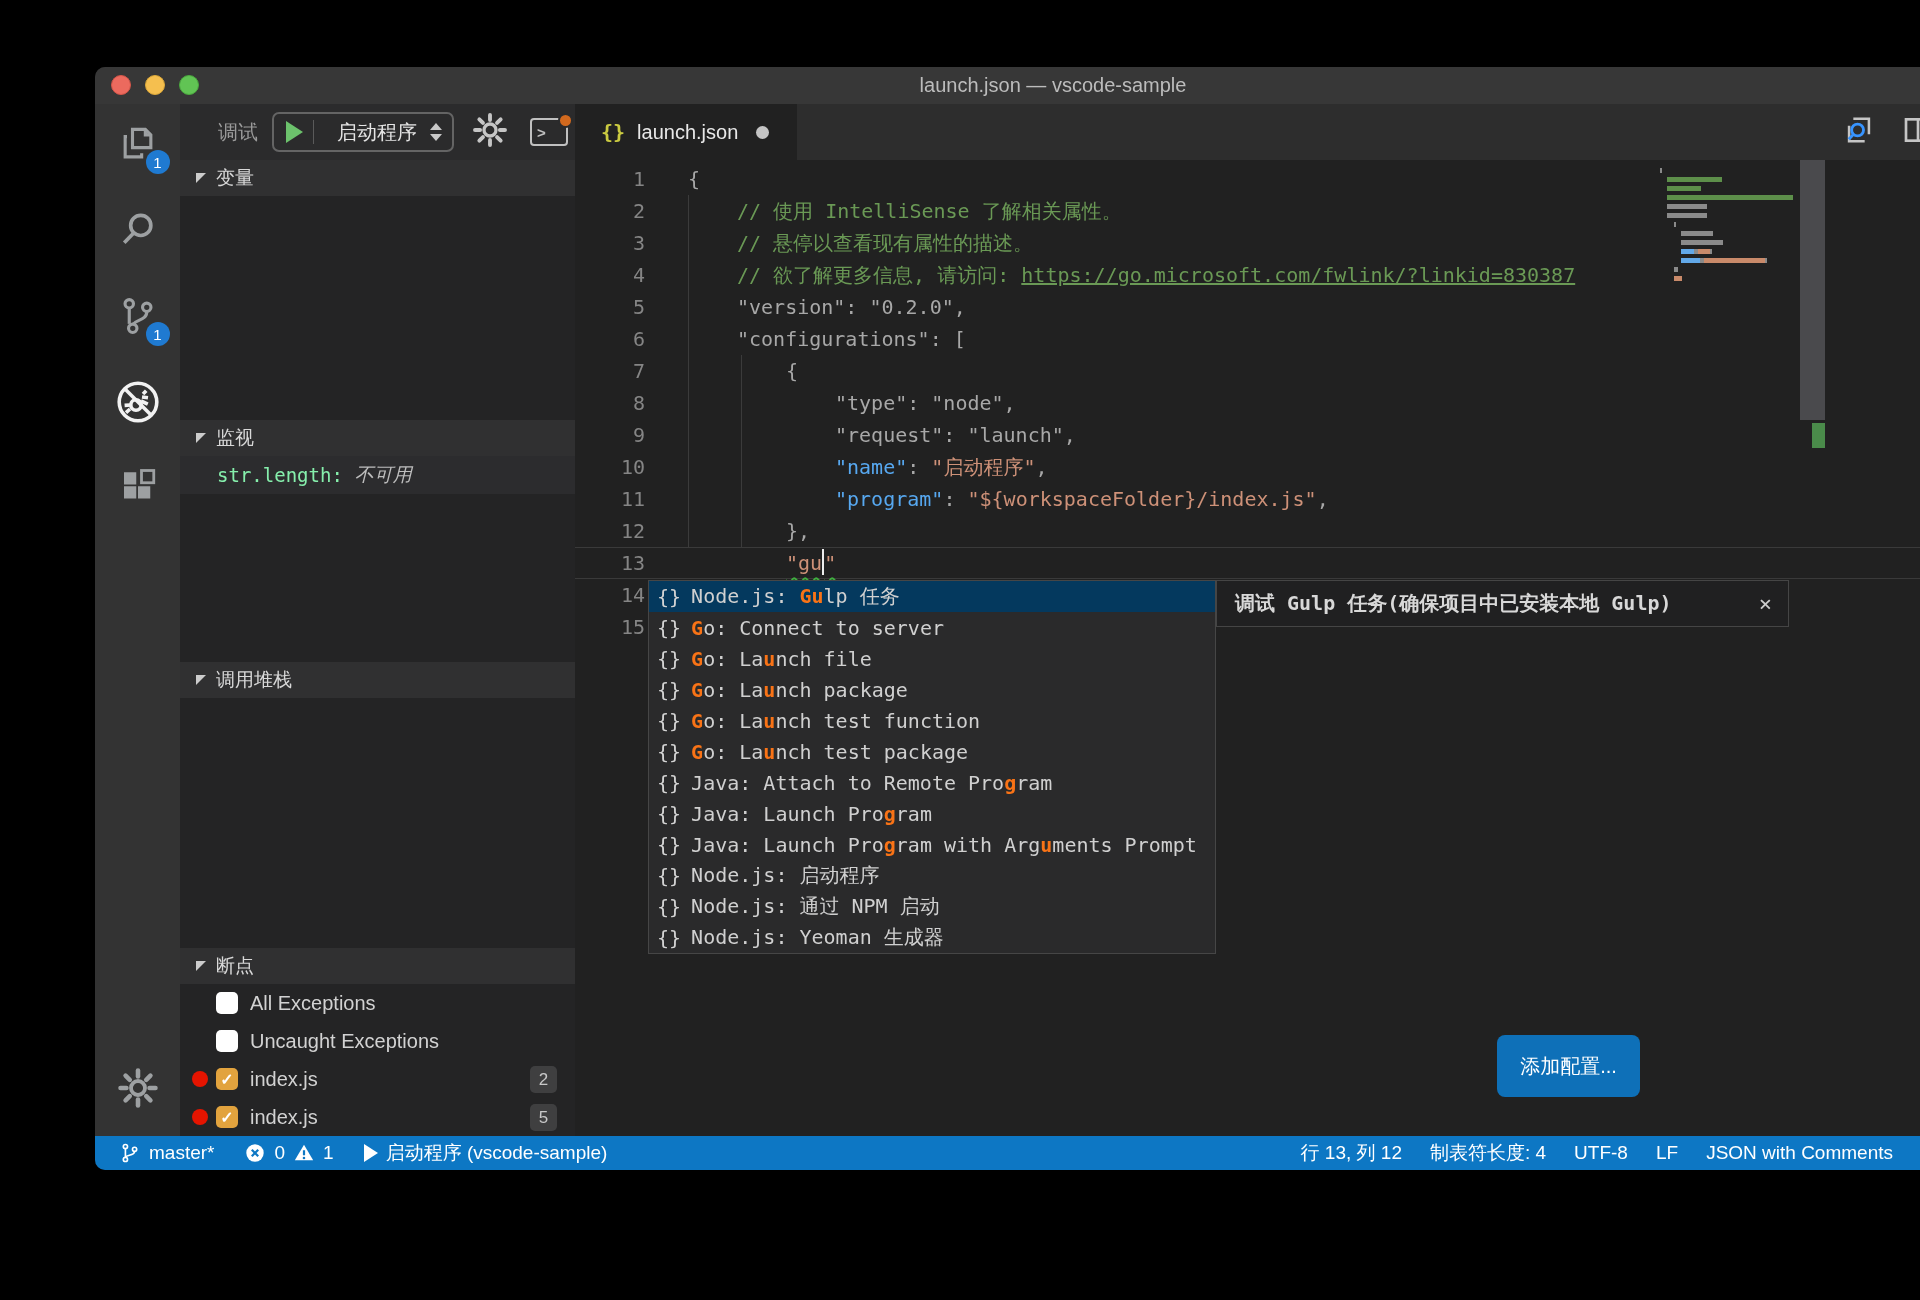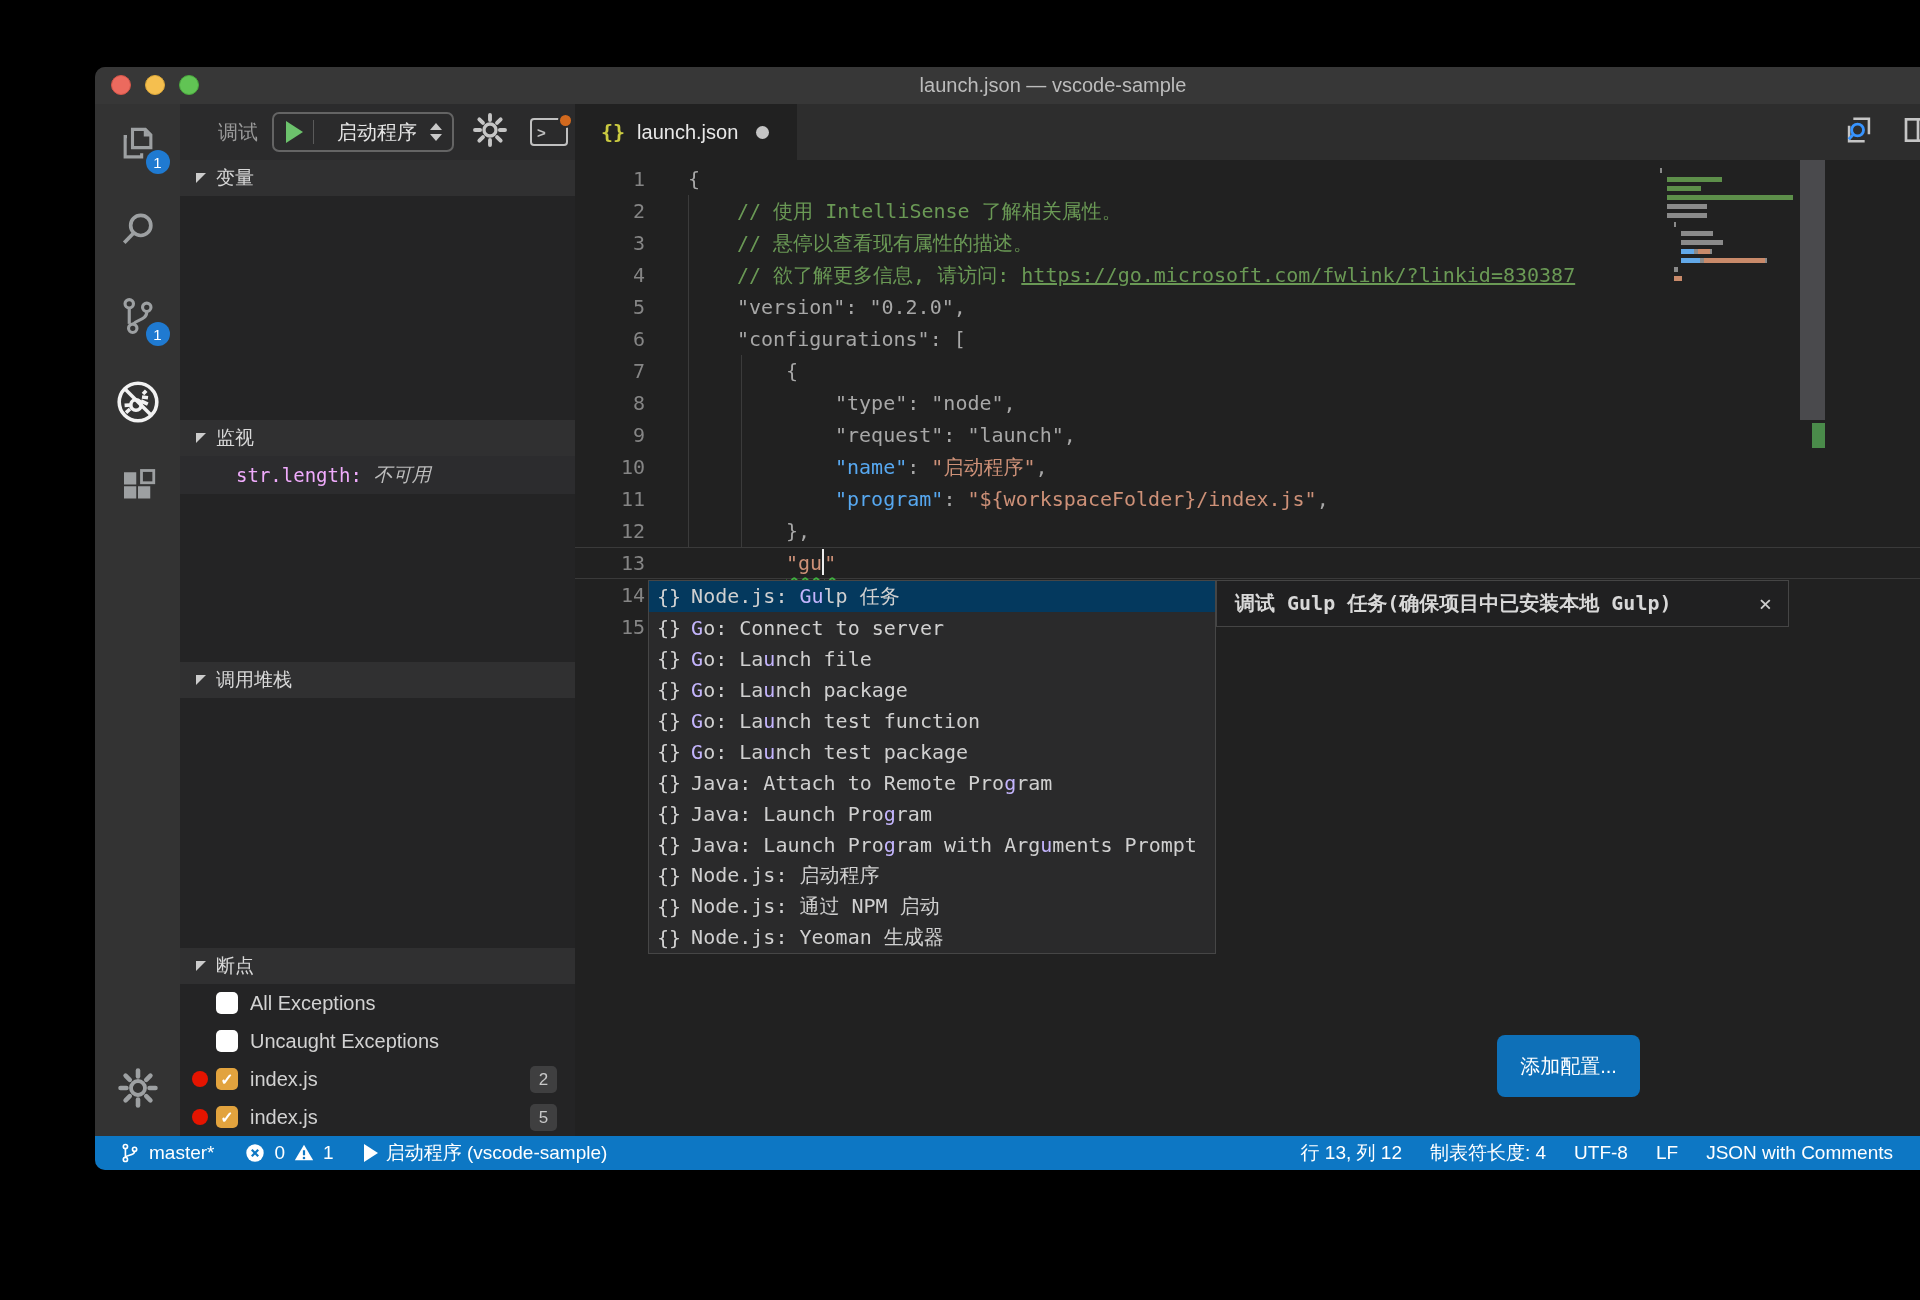--- a/index.html
+++ b/index.html
@@ -54,21 +54,21 @@
   .dbg-console .dot { position:absolute; right:-7px; top:-7px; width:15px; height:15px; border-radius:50%;
                       background:#d2691e; border:2px solid #2b2b2c; }
 
   .sec-hdr { height:36px; background:#303031; display:flex; align-items:center; flex:none;
              font-size:19px; color:#d8d8d8; }
   .twisty { width:0; height:0; border-top:10px solid #cccccc; border-right:10px solid transparent;
             margin:0 10px 0 16px; }
   .sec-body { background:#242425; flex:none; }
   .watch-row { height:38px; background:#2c2c2e; display:flex; align-items:center;
                font-family:"DejaVu Sans Mono", monospace; font-size:19px; flex:none; }
-  .watch-row .expr { margin-left:56px; color:#f0abfc; }
+  .watch-row .expr { margin-left:37px; color:#86efac; }
   .watch-row .val { margin-left:12px; color:#bdbdbd; font-style:italic; }
 
   .bp-row { height:38px; display:flex; align-items:center; background:#242425; flex:none; position:relative; }
   .bp-dot { width:16px; height:16px; border-radius:50%; background:#e51400; margin-left:12px; flex:none; }
   .cb { width:22px; height:22px; border-radius:5px; background:#ffffff; margin-left:36px; flex:none;
         display:flex; align-items:center; justify-content:center; }
   .bp-row .cb.after-dot { margin-left:8px; }
   .cb.checked { background:#e2a33e; color:#fff; font-size:16px; font-weight:bold; }
   .bp-label { margin-left:12px; color:#d2d2d2; font-size:20px; }
   .bp-badge { position:absolute; right:18px; top:6px; width:27px; height:27px; background:#3f3f40;
@@ -103,21 +103,21 @@
   .cursor { display:inline-block; width:2px; height:26px; background:#ededed; vertical-align:-5px; }
   .guide { position:absolute; width:1px; background:#3b3b3b; }
 
   
   .suggest { position:absolute; left:73px; top:420px; width:568px; background:#2a2a2b;
              border:1px solid #464646; z-index:5; }
   .sg-row { height:31px; display:flex; align-items:center; white-space:nowrap; overflow:hidden;
             font-size:20px; color:#d0d0d0; }
   .sg-row.sel { background:#04395e; }
   .sg-icon { color:#d4d4d4; margin:0 10px 0 8px; flex:none; }
-  .m { color:#c4b5fd; font-weight:normal; }
+  .m { color:#f97316; font-weight:bold; }
 
   .doc-popup { position:absolute; left:641px; top:420px; width:573px; height:47px; background:#202021;
                border:1px solid #454545; display:flex; align-items:center; z-index:5; }
   .doc-popup .doc-text { color:#d8d8d8; font-size:20px; margin-left:18px; flex:1;font-weight:bold; }
   .doc-popup .doc-close { color:#cccccc; font-size:22px; margin-right:16px; cursor:default; }
 
   
   .minimap { position:absolute; left:1085px; top:8px; width:135px; }
   .mm-row { display:flex; height:5px; margin-bottom:4px; }
   .mm-seg { height:5px; }

